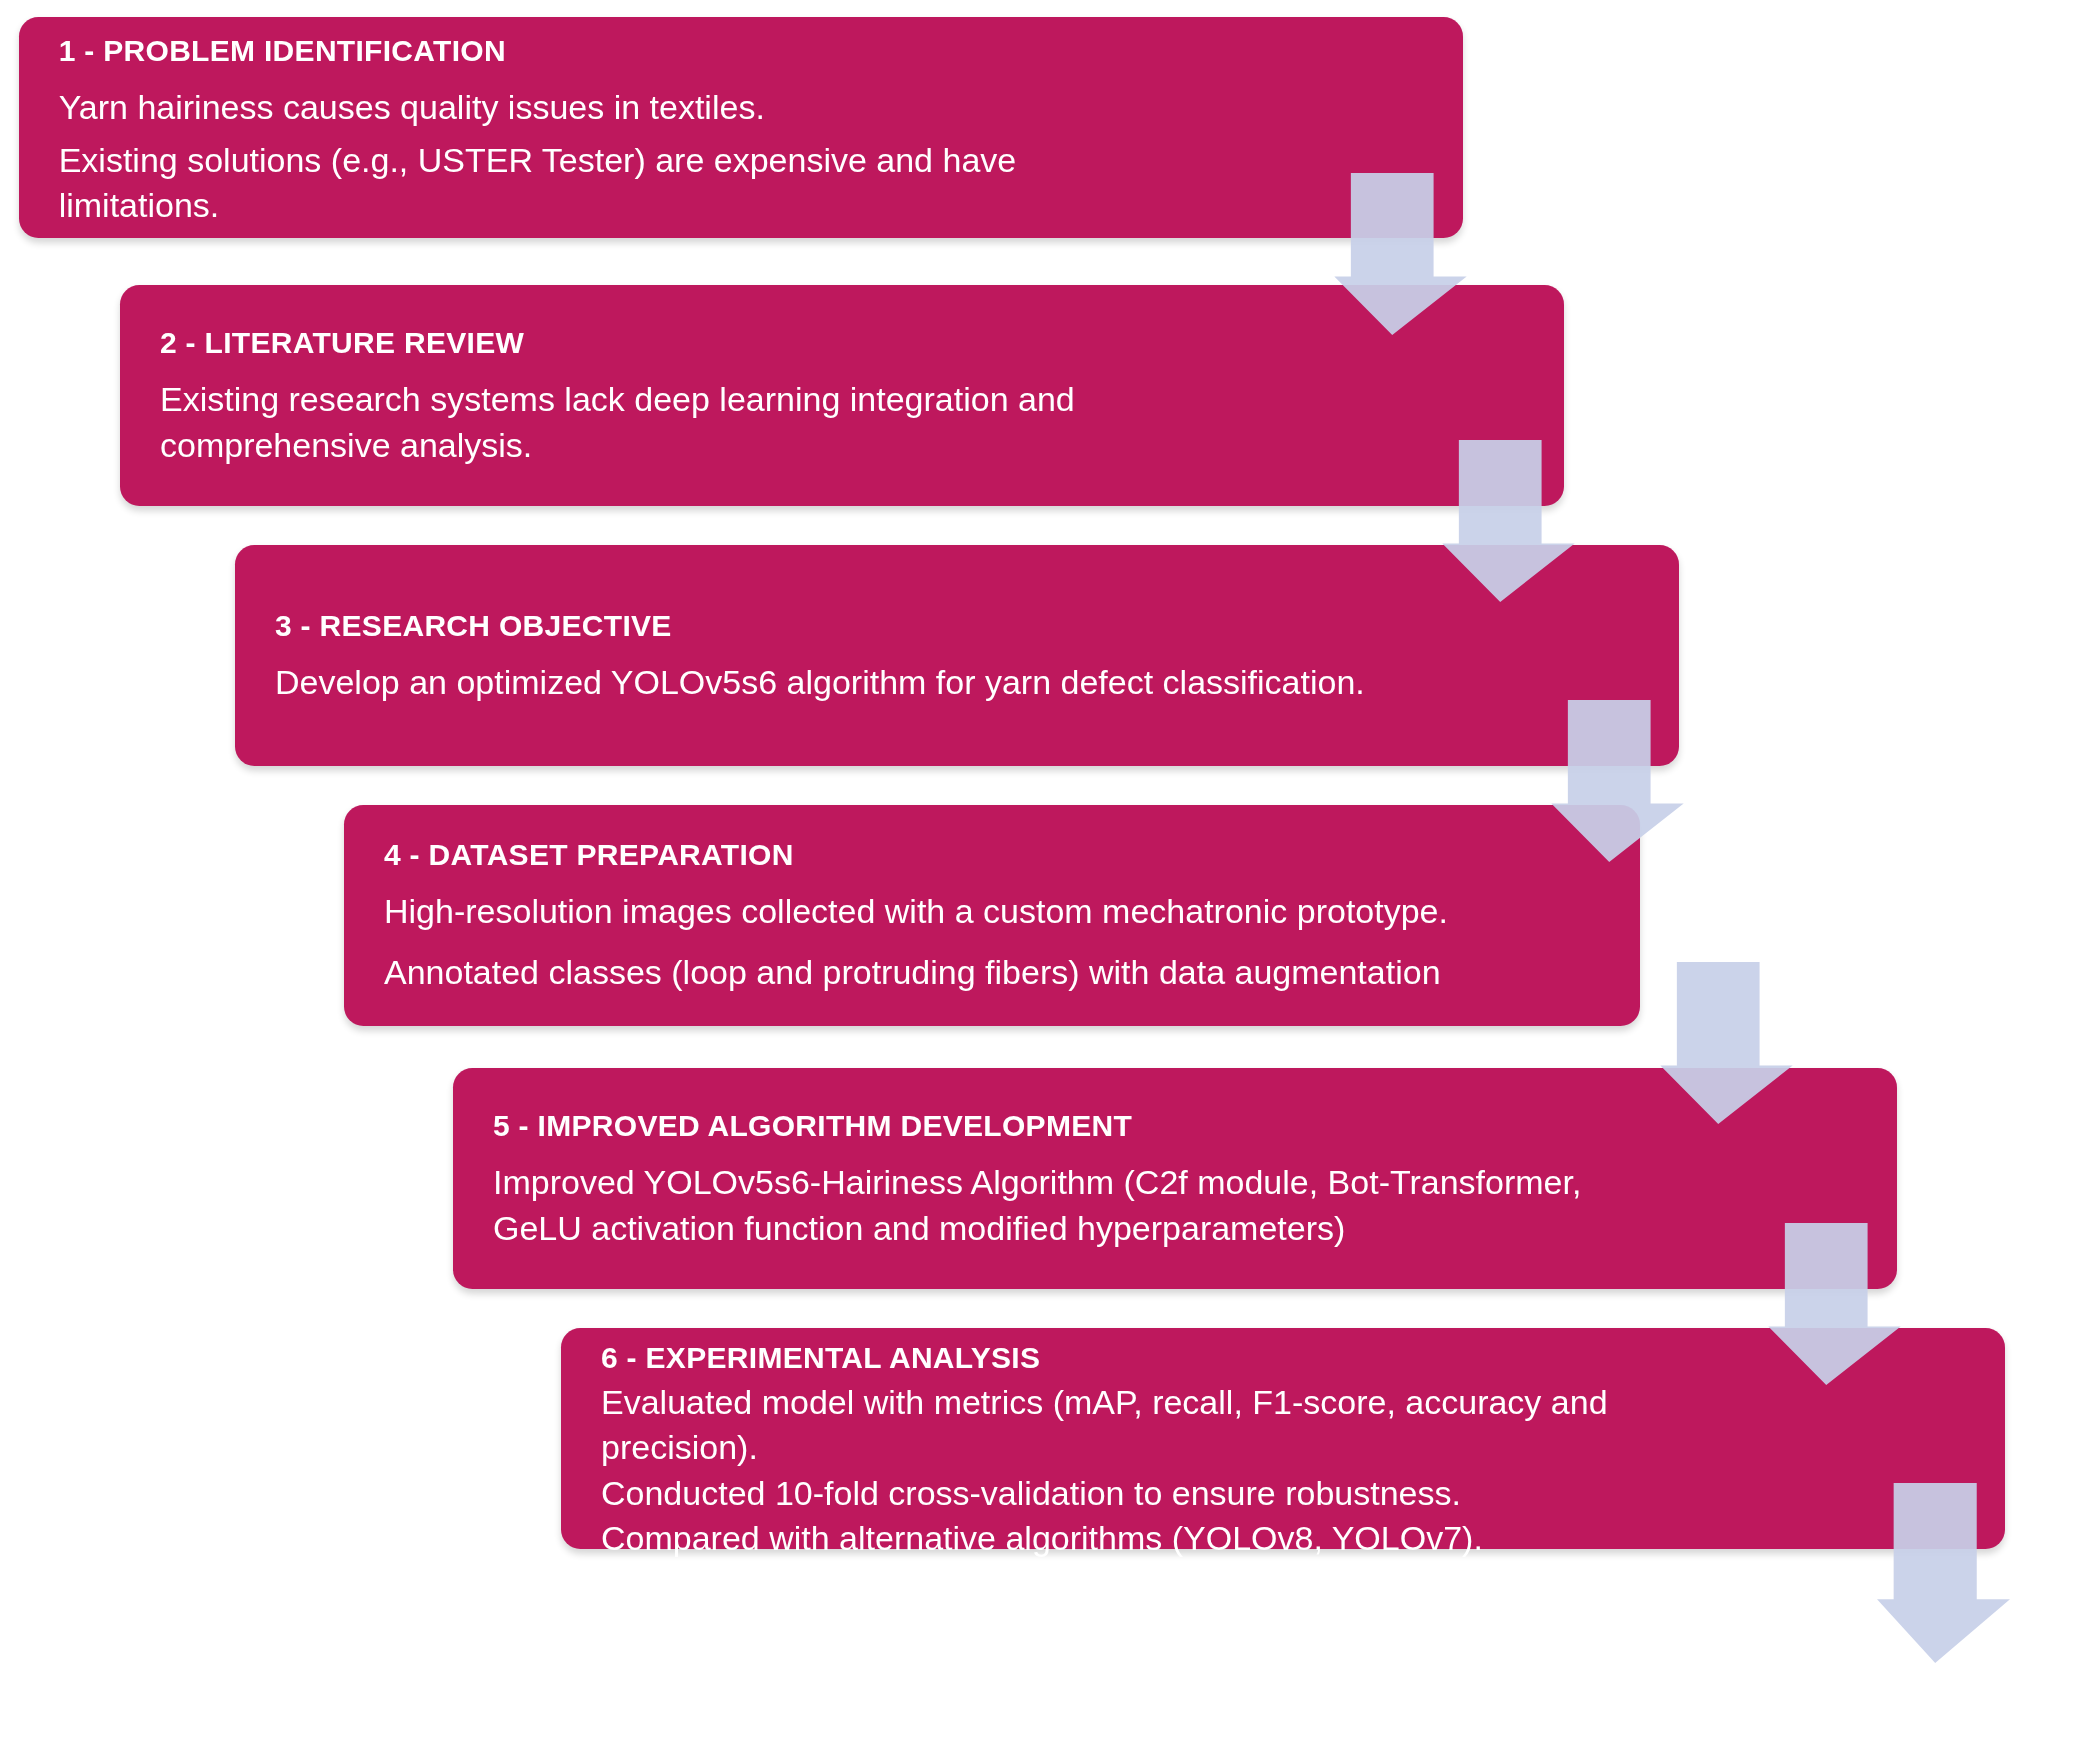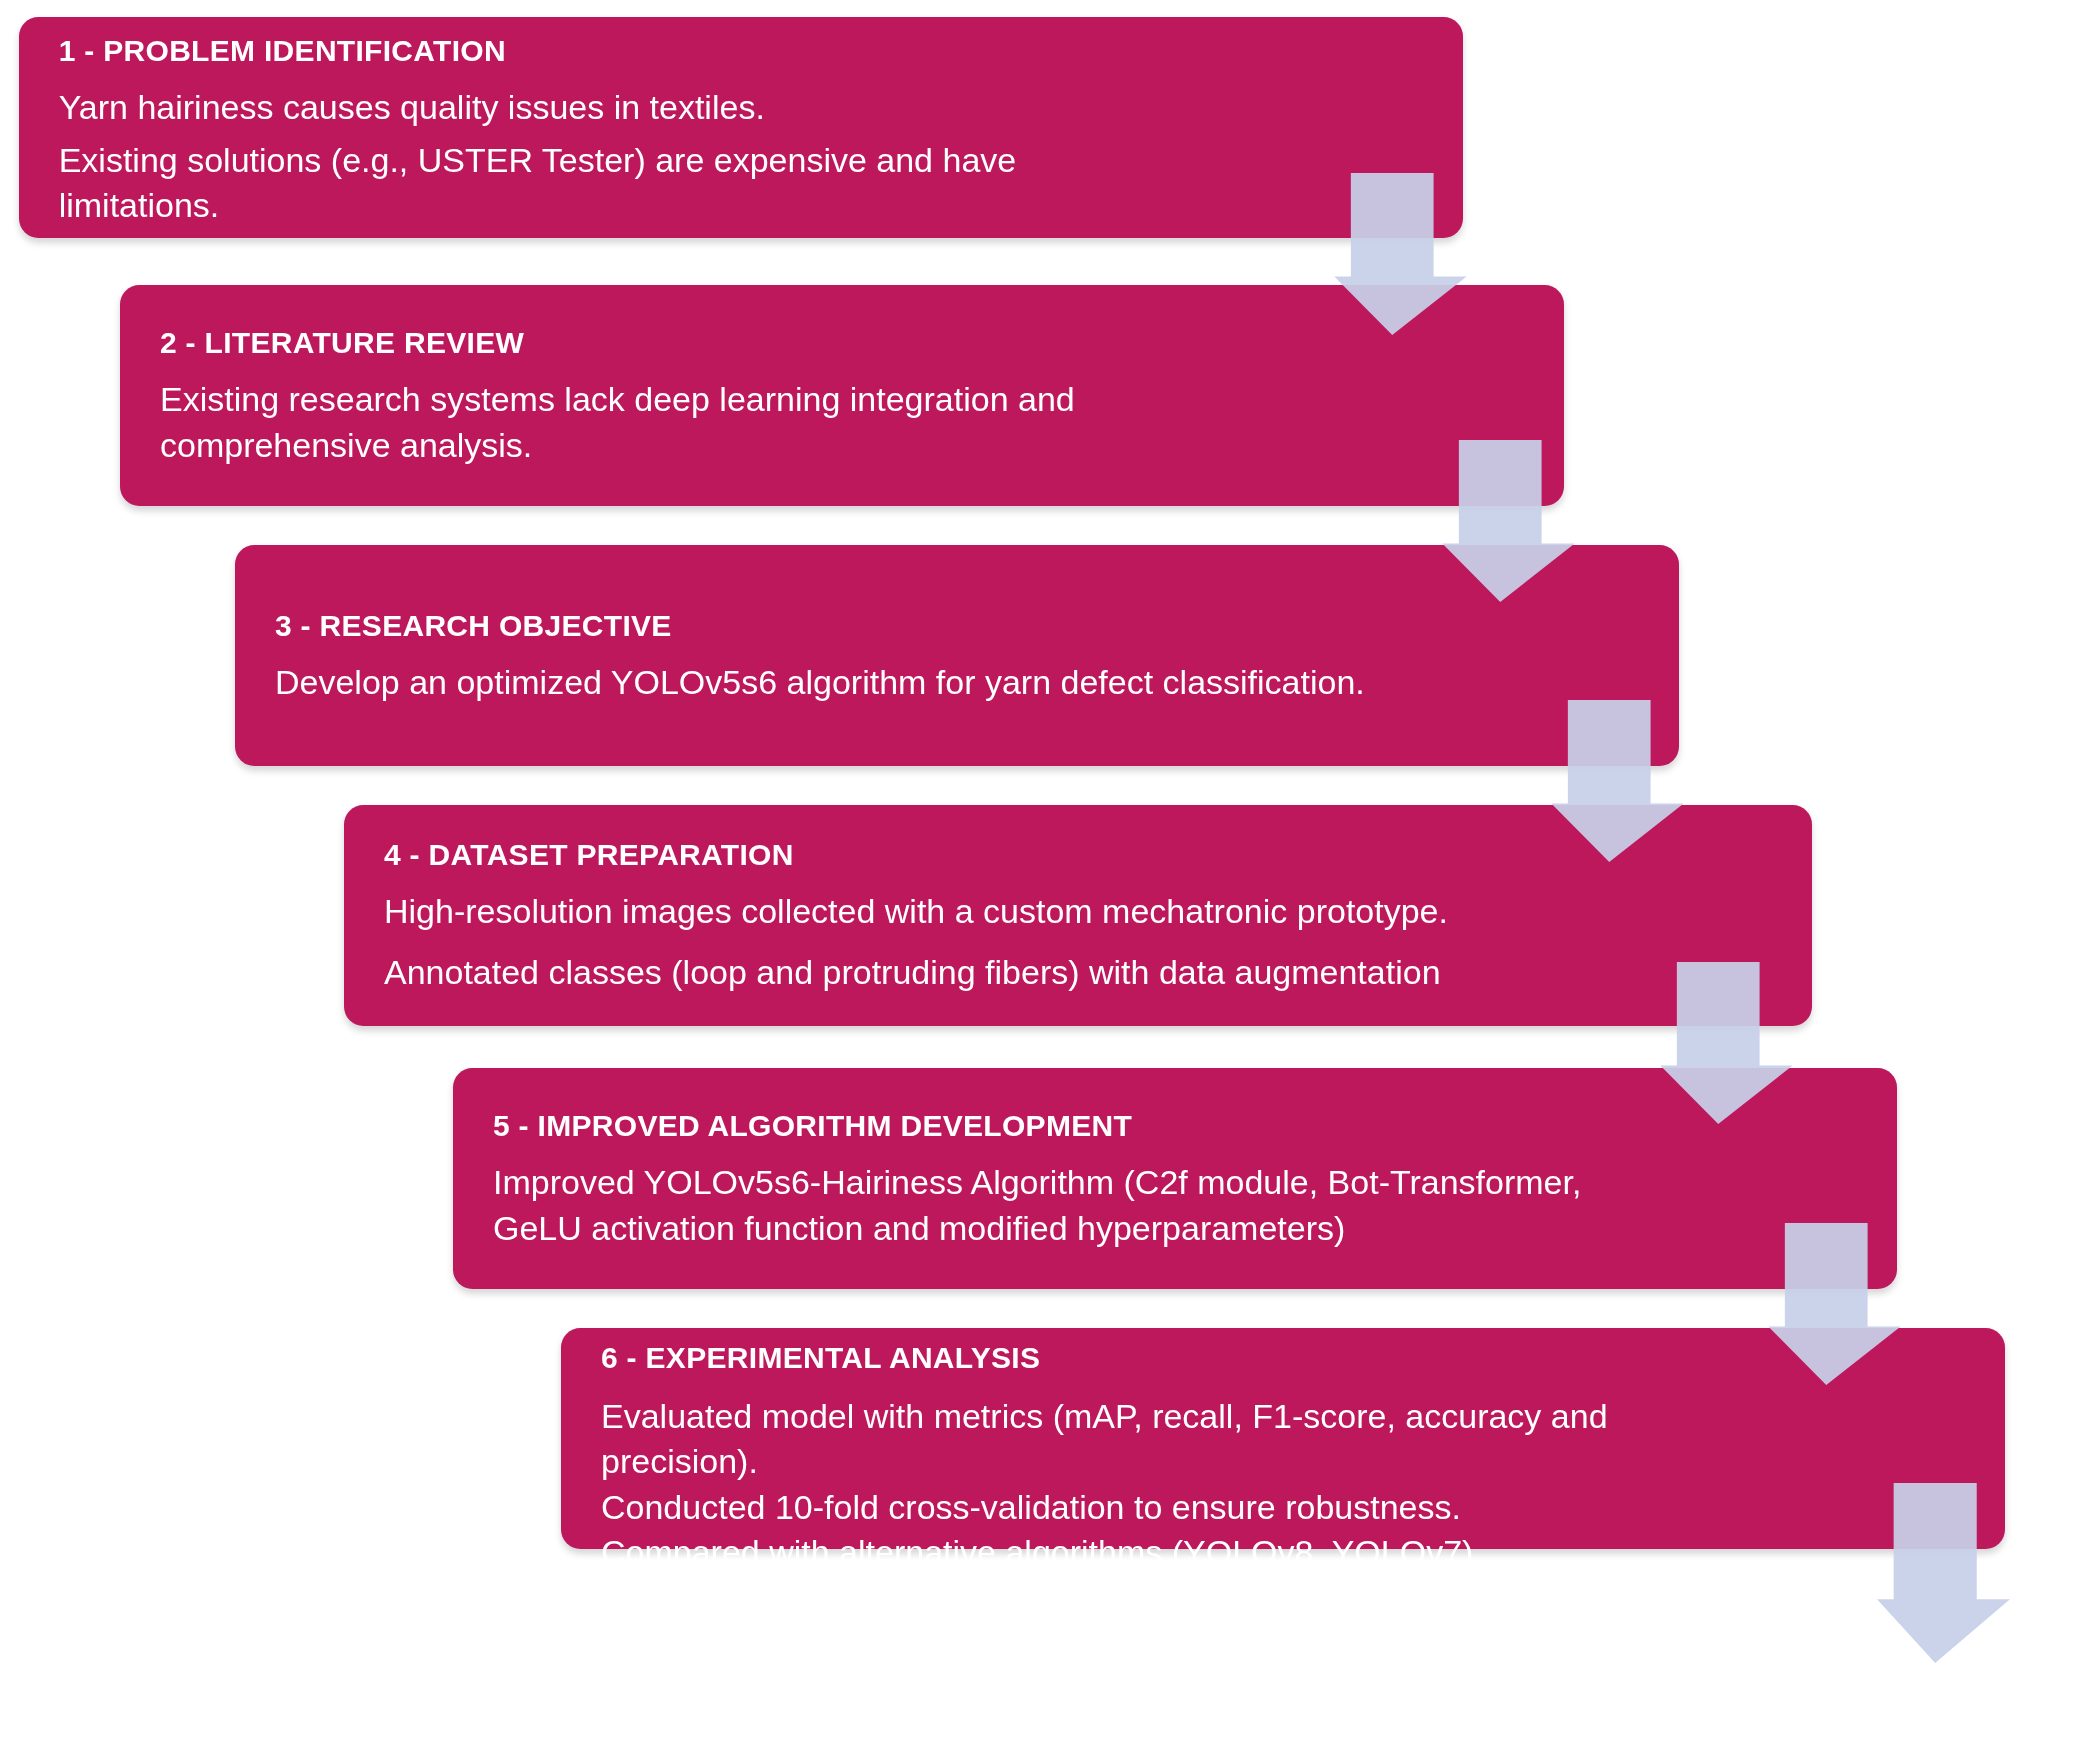--- a/index.html
+++ b/index.html
@@ -49,21 +49,21 @@
     margin: 0;
   }
   
   .para-gap .step-line + .step-line {
     margin-top: 7px;
   }
   .tight .step-line + .step-line {
     margin-top: 0px;
   }
   .tight .step-title {
-    margin-bottom: 17px;
+    margin-bottom: 3px;
   }
 
   
   .arrow {
     position: absolute;
     z-index: 5;
     pointer-events: none;
   }
   .arrow svg { display: block; }
   .arrow-shape { fill: #C7D0E8; opacity: 0.93; }
@@ -94,21 +94,21 @@
     </div>
   </div>
 
   <div class="step-box" style="left:235px; top:545px; width:1444px; height:221px;">
     <div class="step-title">3 - RESEARCH OBJECTIVE</div>
     <div class="step-lines">
       <p class="step-line">Develop an optimized YOLOv5s6 algorithm for yarn defect classification.</p>
     </div>
   </div>
 
-  <div class="step-box para-gap" style="left:344px; top:805px; width:1468px; height:221px;">
+  <div class="step-box para-gap" style="left:344px; top:805px; width:1296px; height:221px;">
     <div class="step-title">4 - DATASET PREPARATION</div>
     <div class="step-lines">
       <p class="step-line">High-resolution images collected with a custom mechatronic prototype.</p>
       <p class="step-line" style="margin-top:15px;">Annotated classes (loop and protruding fibers) with data augmentation</p>
     </div>
   </div>
 
   <div class="step-box" style="left:453px; top:1068px; width:1444px; height:221px;">
     <div class="step-title">5 - IMPROVED ALGORITHM DEVELOPMENT</div>
     <div class="step-lines">

